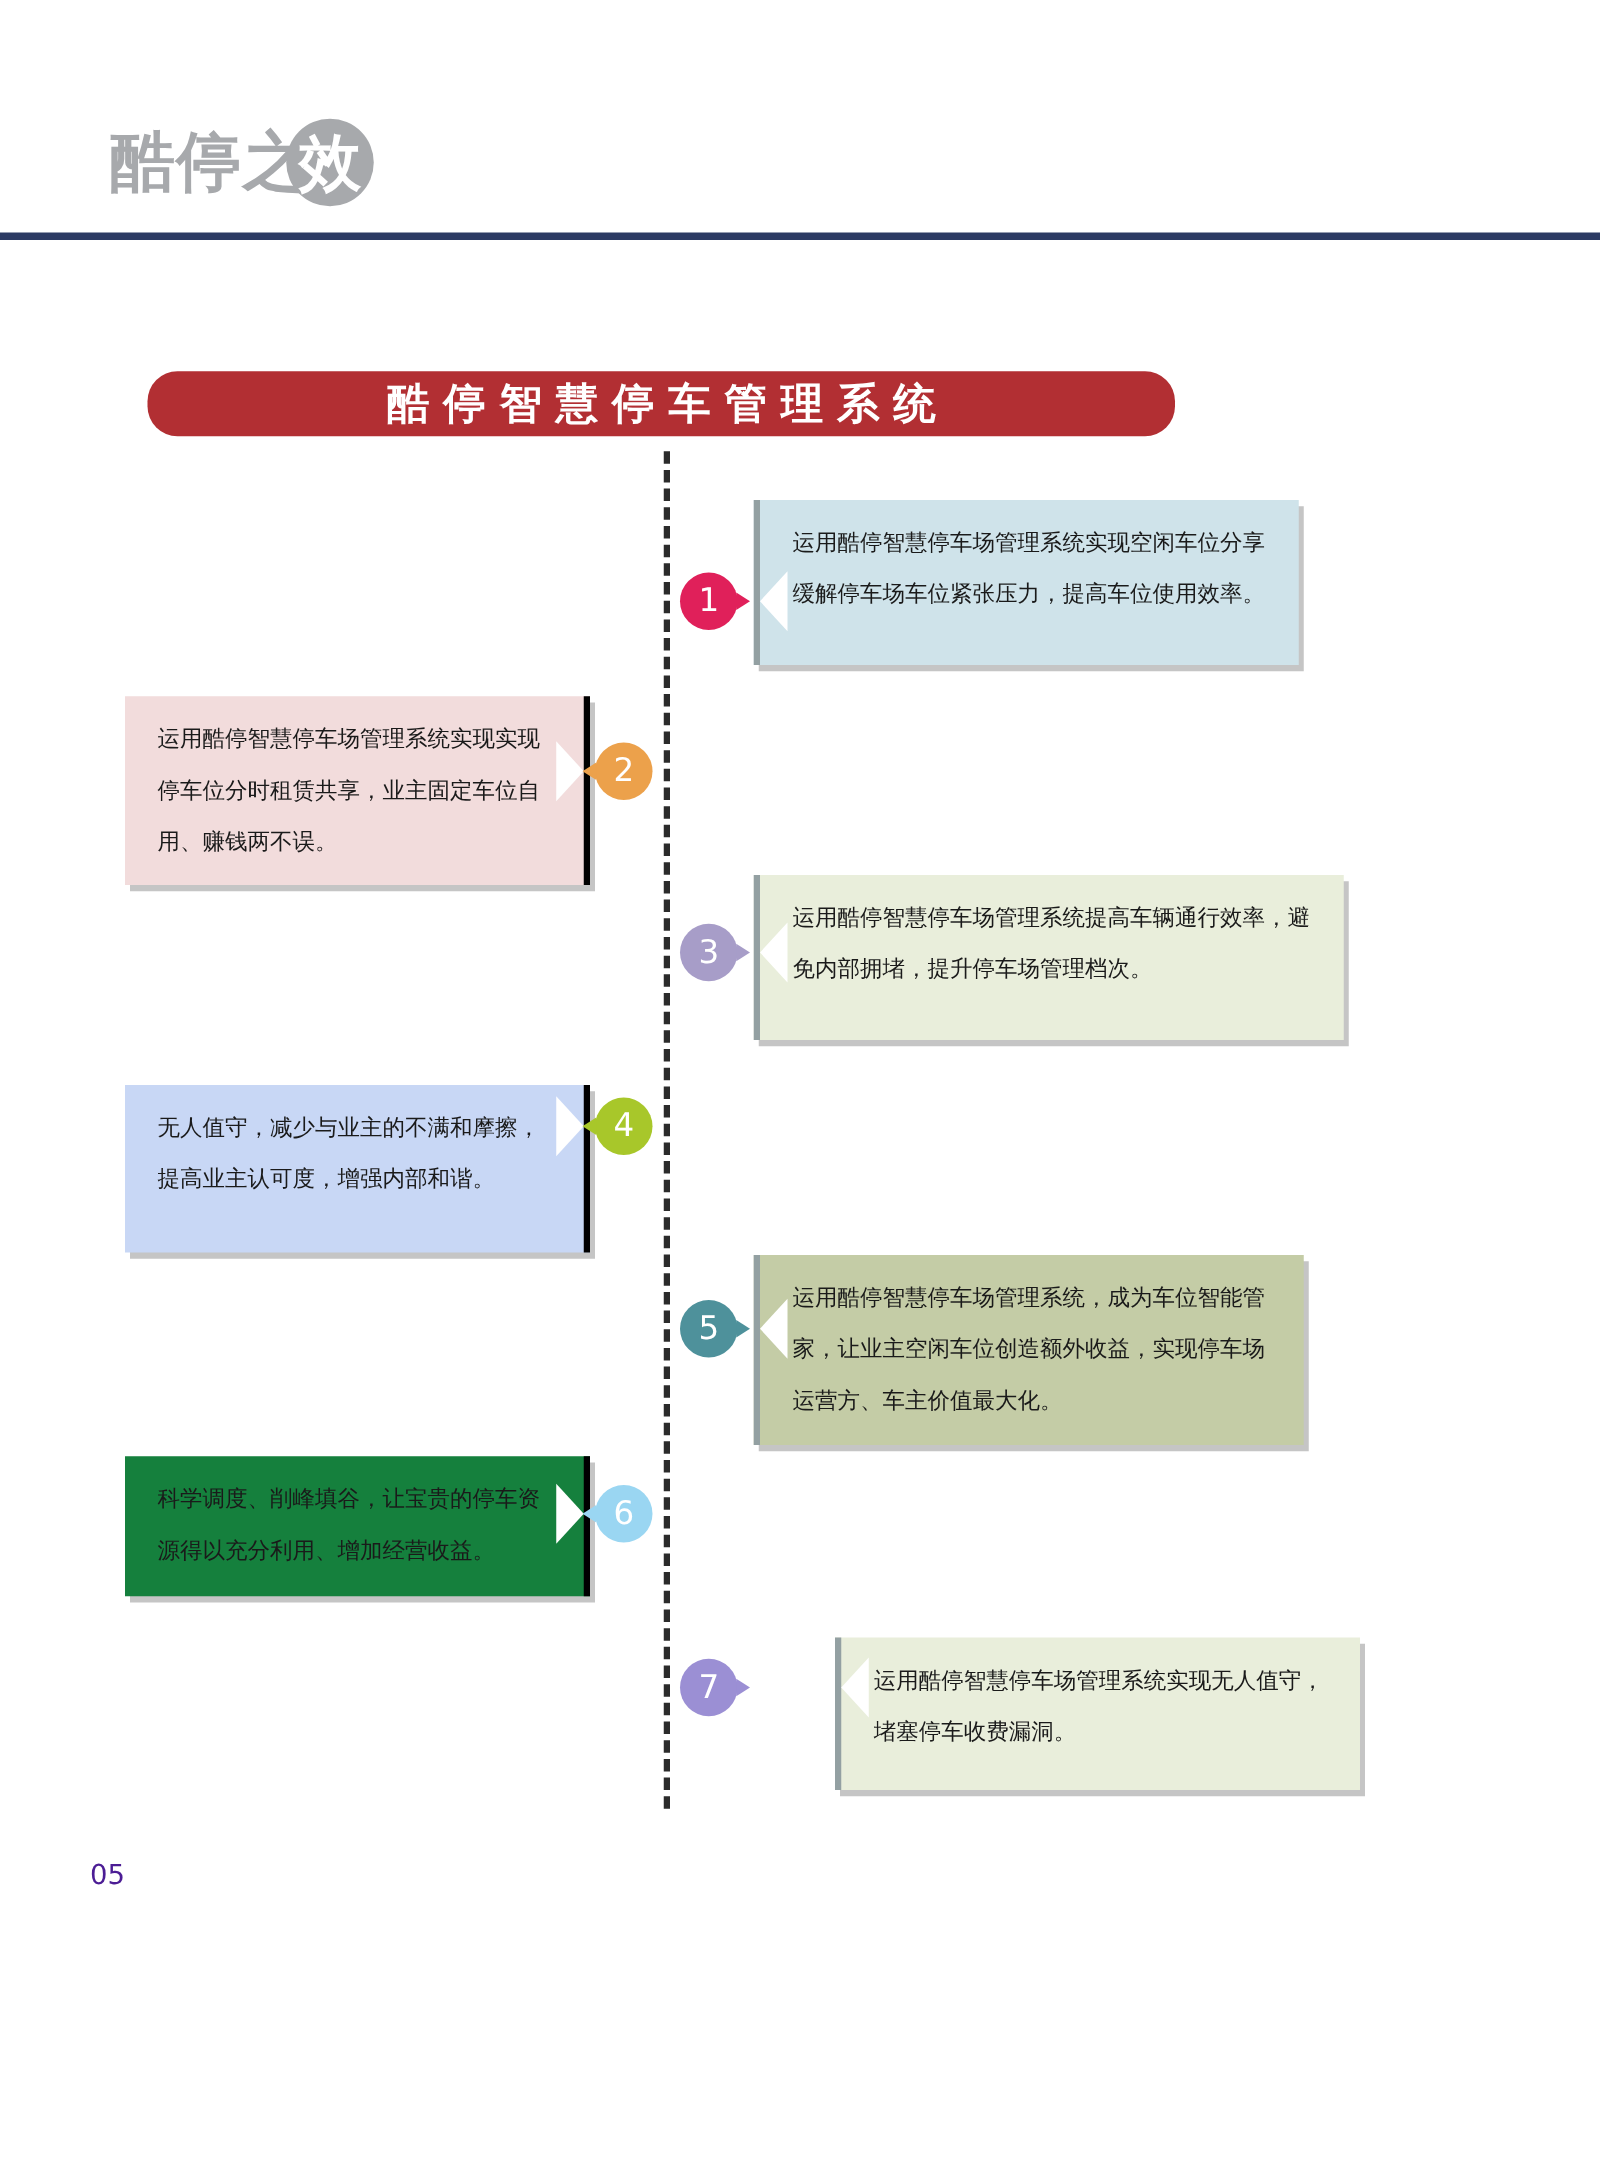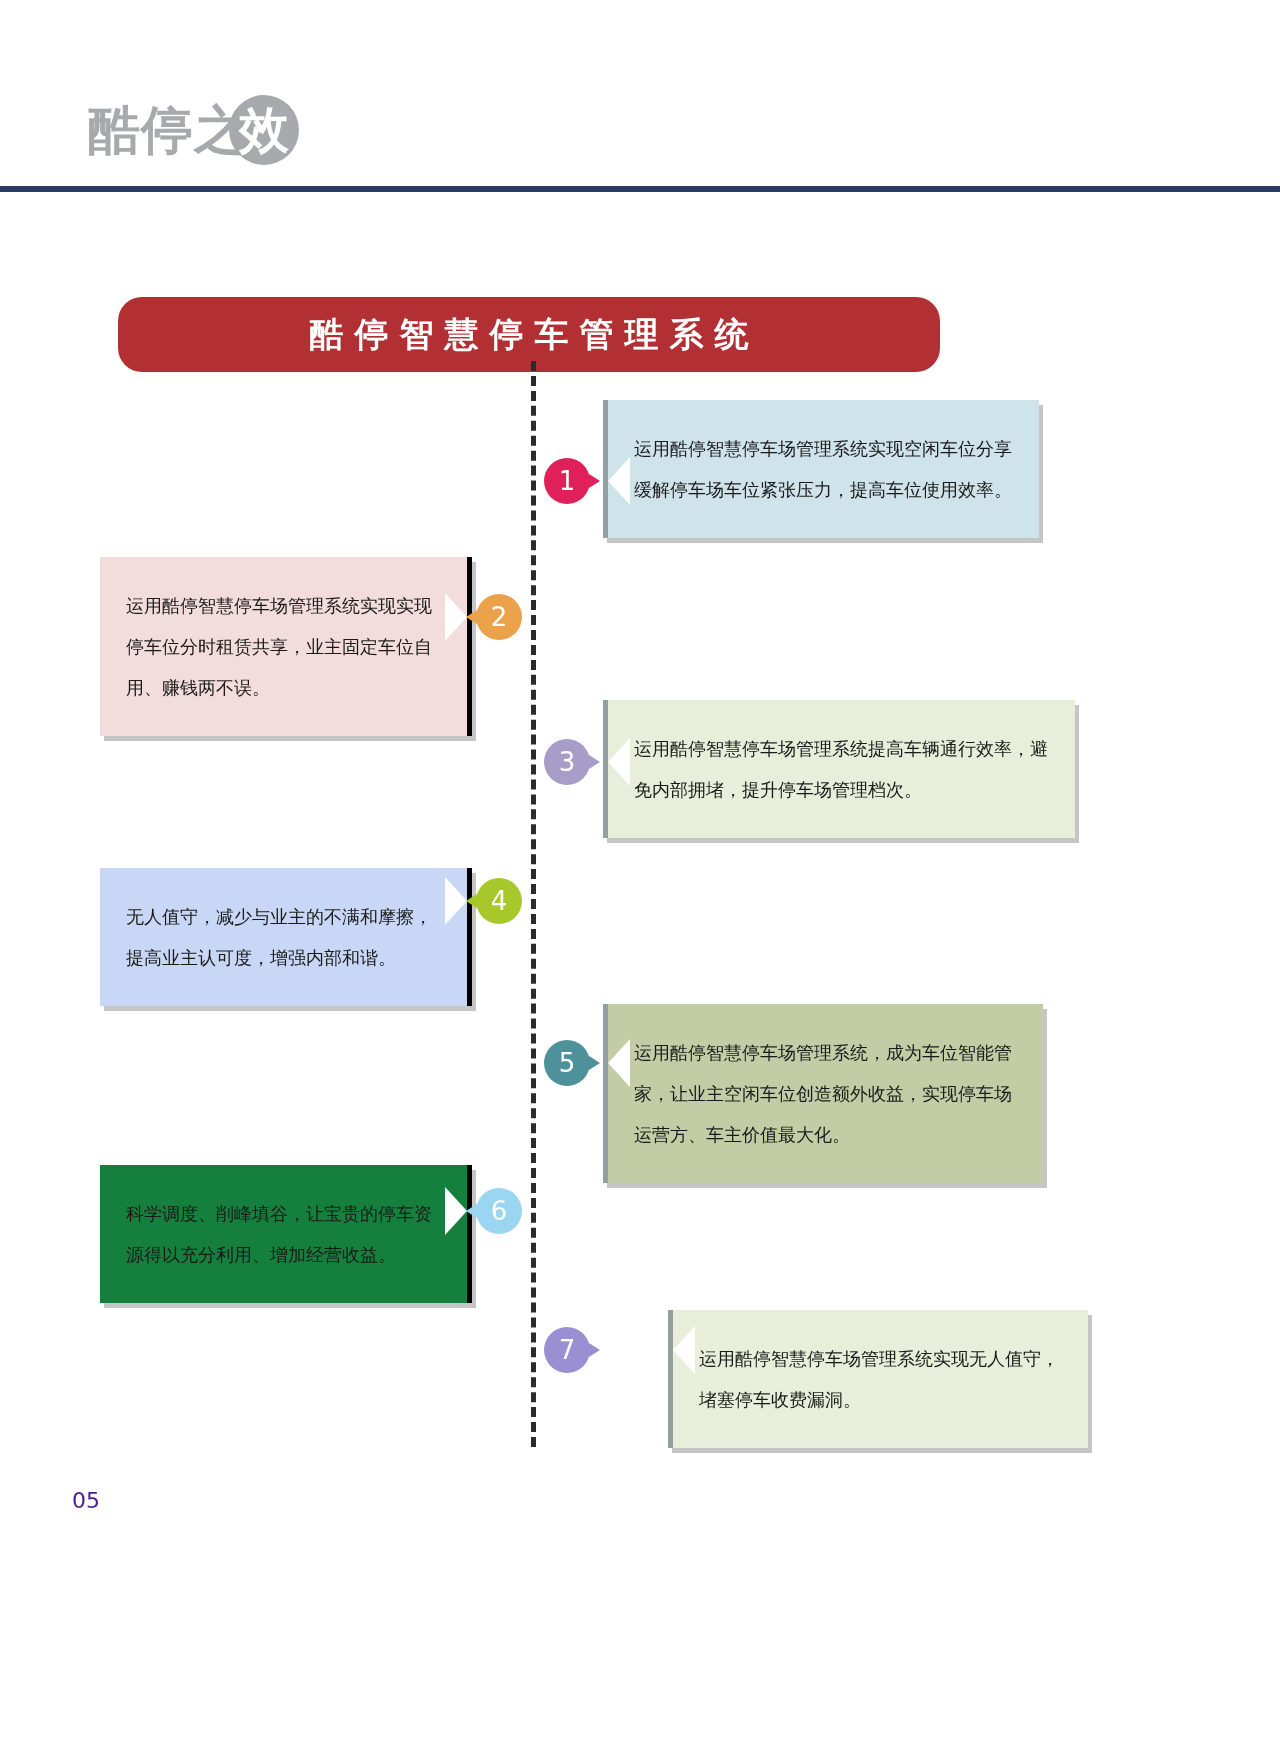--- a/index.html
+++ b/index.html
@@ -60,21 +60,21 @@
     height: 6px;
     background: #2b3a63;
   }
 
   
   #title-banner {
     position: absolute;
     left: 118px;
     top: 297px;
     width: 822px;
-    height: 75px;
+    height: 52px;
     background: #b22f33;
     display: flex;
     align-items: center;
     justify-content: center;
     border-radius: 24px;
   }
   #title-banner .banner-text {
     color: #ffffff;
     font-size: 34px;
     font-weight: bold;
@@ -92,21 +92,21 @@
     height: 1086px;
     border-left: 5px dashed #2b2b2b;
   }
 
   
   .item { position: absolute; }
 
   .bubble {
     position: absolute;
     box-sizing: border-box;
-    padding: 28px 26px;
+    padding: 14px 26px;
     font-size: 18px;
     line-height: 41px;
     color: #1a1a1a;
     box-shadow: 4px 5px 0 0 rgba(150,150,150,0.55);
     font-family: "DejaVu Sans", "Liberation Sans", sans-serif;
   }
   .bubble.right {
     border-left: 5px solid #93a0a2;
   }
   .bubble.left {

